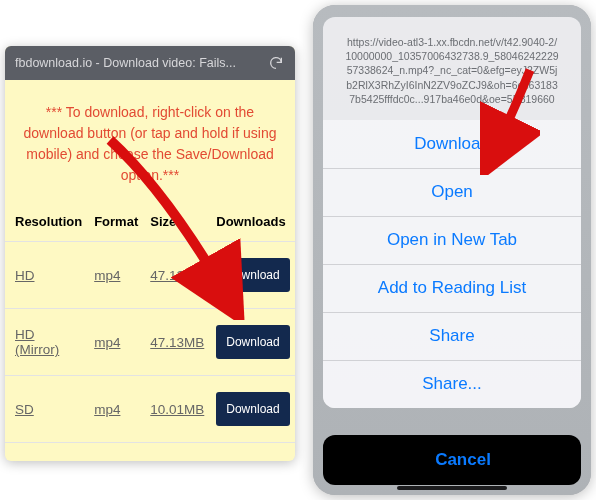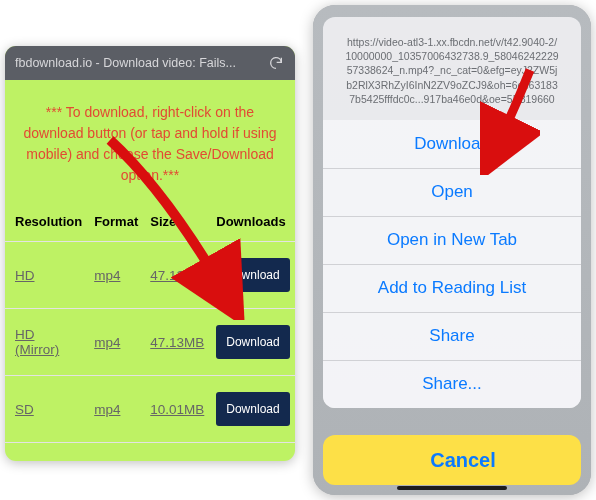--- a/index.html
+++ b/index.html
@@ -12,24 +12,24 @@
     overflow: hidden;
   }
 
   
   .left-panel {
     position: absolute;
     left: 5px;
     top: 46px;
     width: 290px;
     height: 415px;
-    border-radius: 11px;
+    border-radius: 6px;
     box-shadow: 0 2px 12px rgba(0,0,0,.25);
     overflow: hidden;
-    background: #bef264;
+    background: #fef9c3;
   }
   .browser-bar {
     height: 34px;
     background: #5b5e65;
     display: flex;
     align-items: center;
     padding: 0 10px;
     gap: 8px;
     color: #d7d7da;
     font-size: 12.5px;
@@ -129,26 +129,26 @@
     font-size: 17px;
     color: #0a7aff;
     border-top: 1px solid #d0d1d5;
     cursor: pointer;
     background: #f3f3f6ee;
   }
   .sheet-item:first-child { border-top: none; }
   .cancel-btn {
     margin: 8px 10px 10px;
     height: 50px;
-    background: #fde047;
+    background: #000000;
     border-radius: 12px;
     display: flex;
     align-items: center;
     justify-content: center;
-    font-size: 20px;
+    font-size: 17px;
     font-weight: 600;
     color: #0a7aff;
     cursor: pointer;
     padding-left: 22px;
   }
   .home-indicator {
     position:absolute; bottom:5px; left:50%; transform:translateX(-50%);
     width: 110px; height:4px; border-radius:3px; background:#1c1c1e;
   }
 

